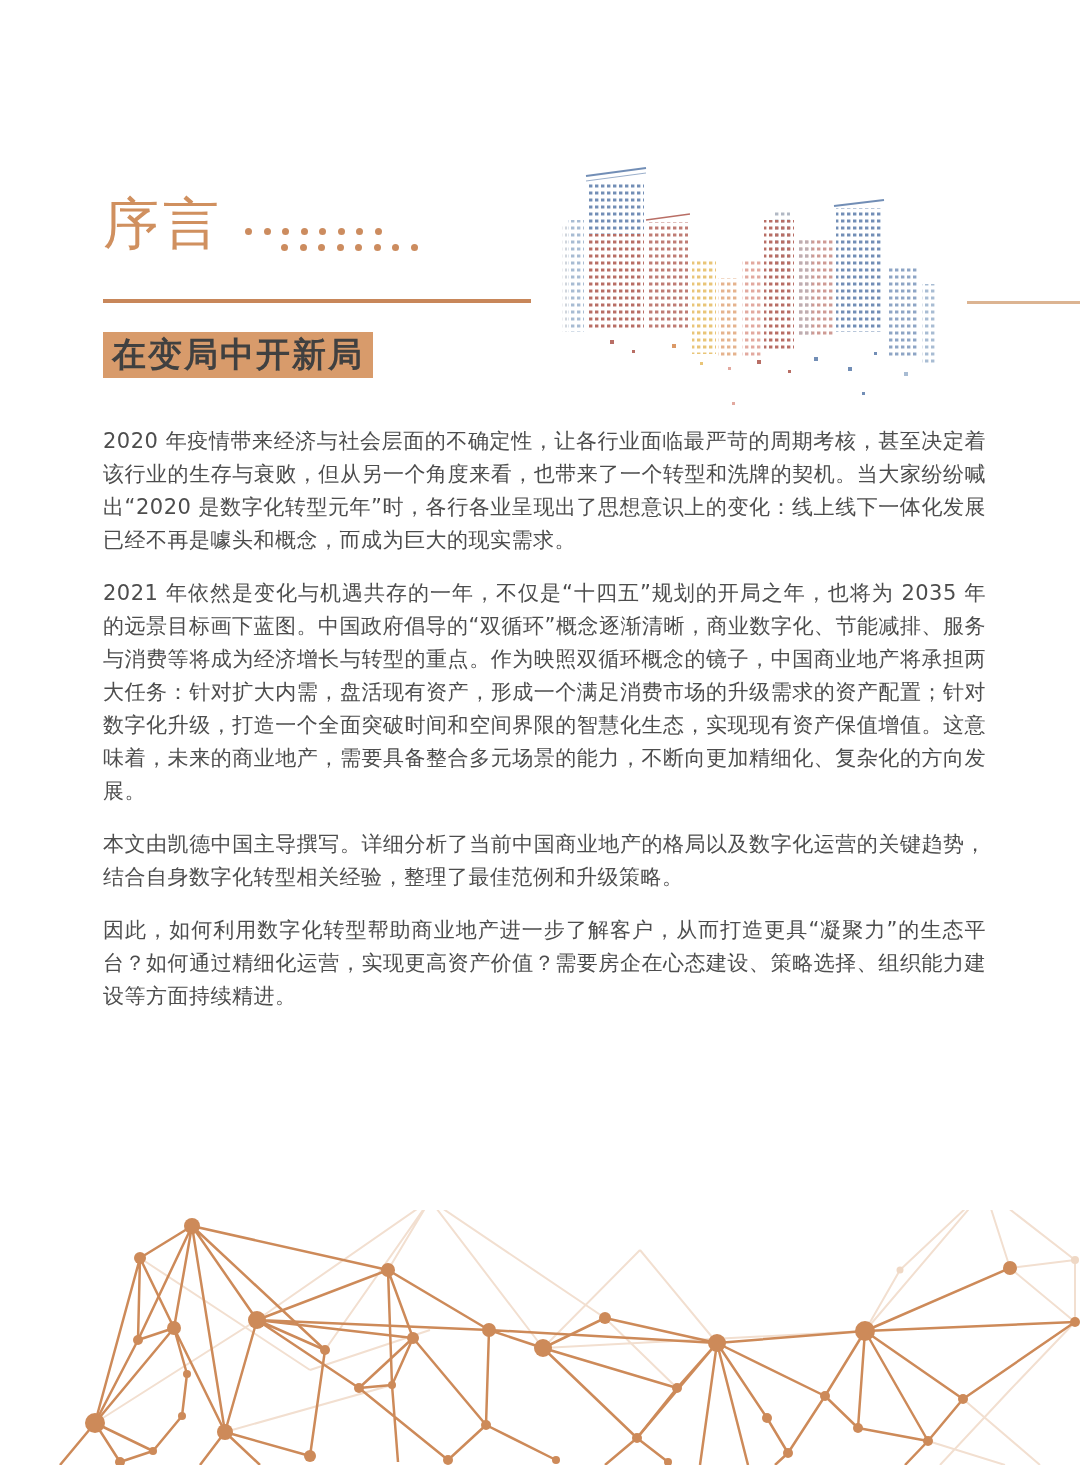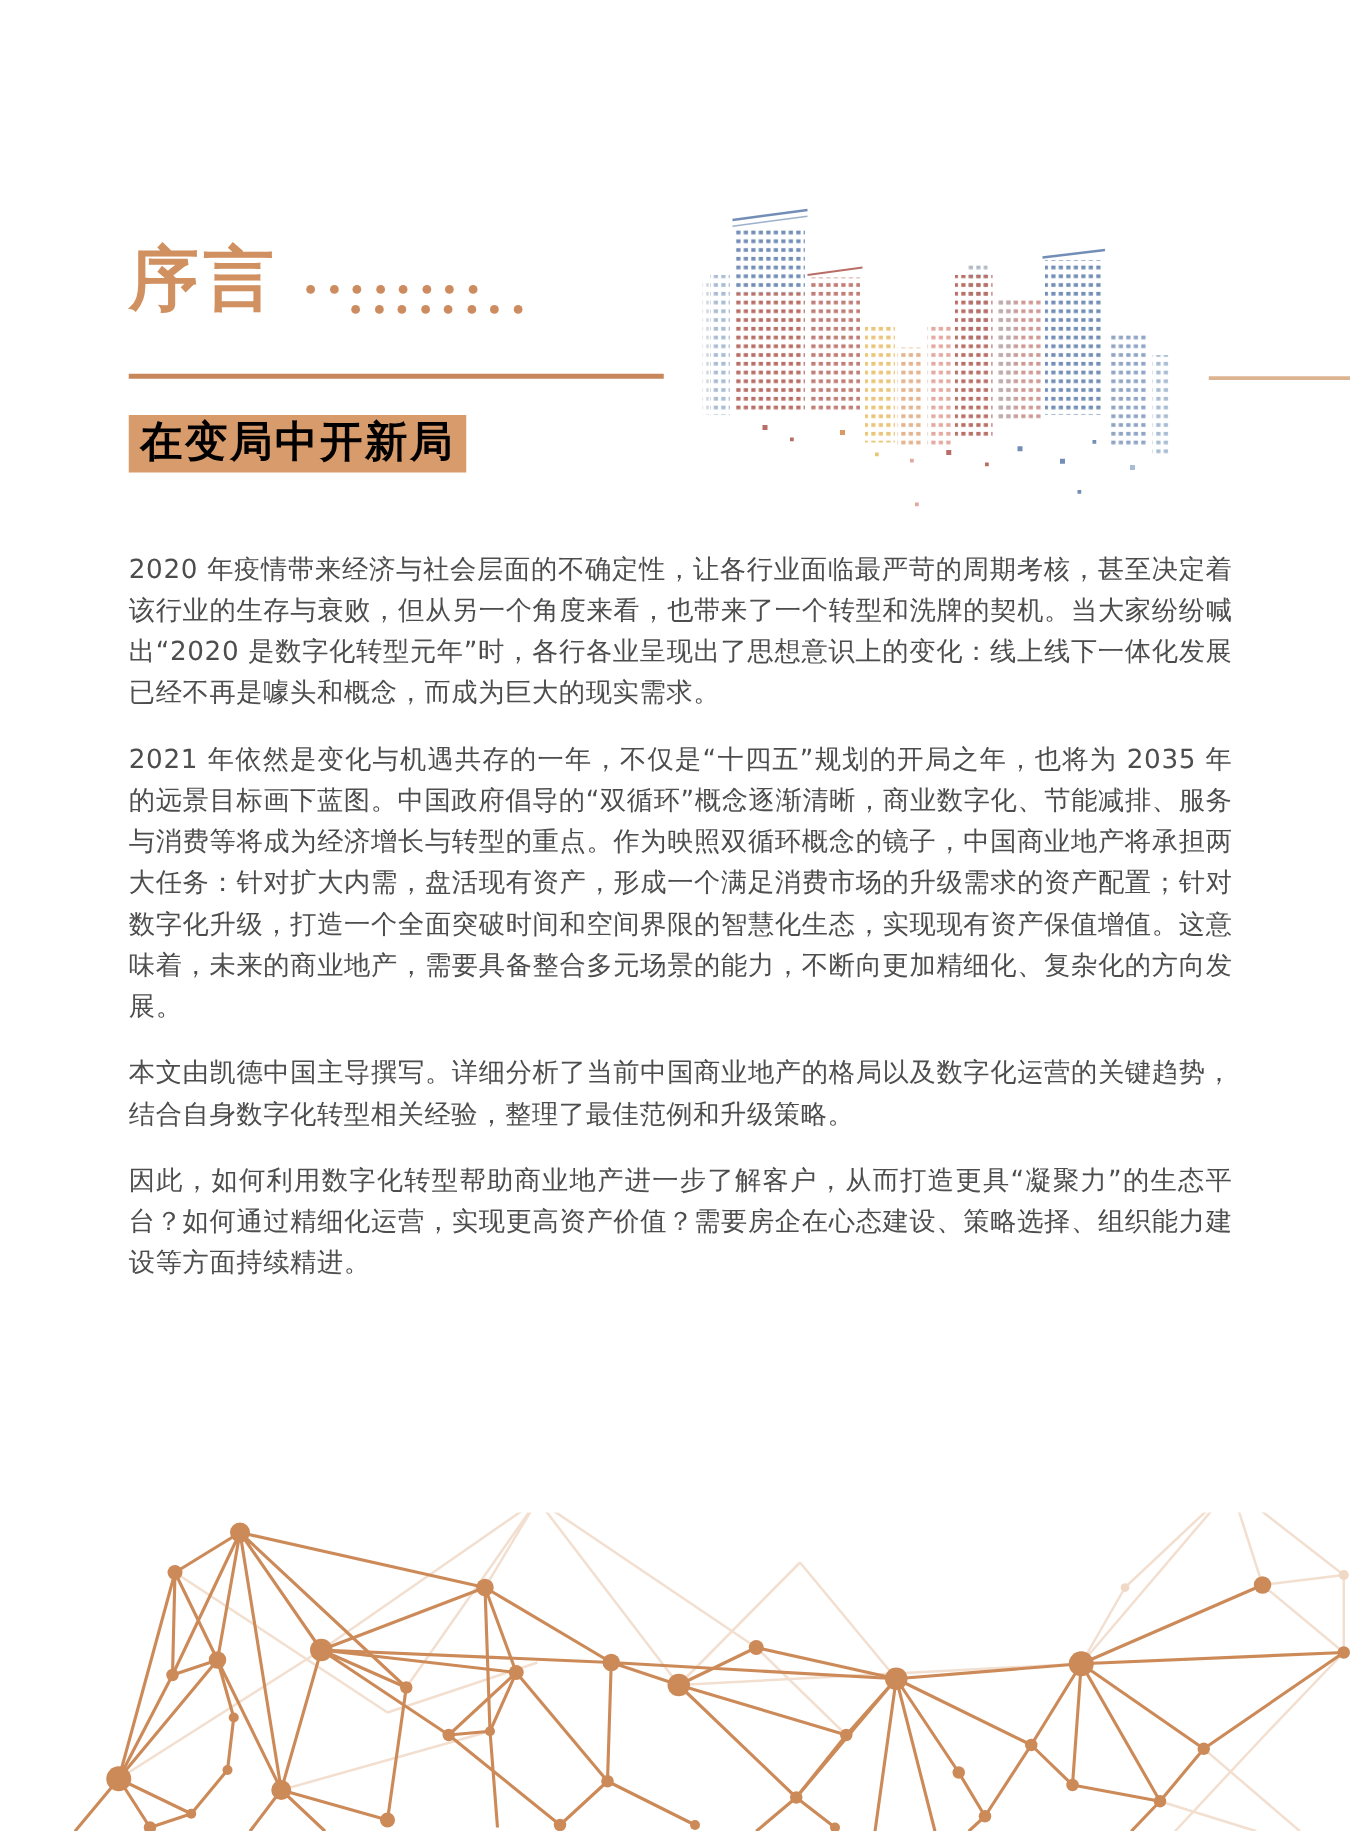--- a/index.html
+++ b/index.html
@@ -8,46 +8,46 @@
     background: #ffffff;
     position: relative;
     overflow: hidden;
     font-family: "DejaVu Sans", "Liberation Sans", sans-serif;
   }
   .page { position: absolute; inset: 0; }
 
   
   .title {
     position: absolute; left: 103px; top: 196px;
-    font-size: 56px; font-weight: 700; letter-spacing: 4px;
+    font-size: 56px; font-weight: 400; letter-spacing: 4px;
     color: #D0905F; line-height: 1;
   }
   .dots-row { position: absolute; display: flex; gap: 11.5px; }
   .dots-row .dot { width: 7px; height: 7px; border-radius: 50%; background: #CC8C5F; }
   .dots-row.r1 { left: 245px; top: 228px; }
   .dots-row.r2 { left: 281px; top: 244px; }
 
   .divider {
     position: absolute; left: 103px; top: 299px;
     width: 428px; height: 4px; background: #C8875A;
   }
   .right-rule {
     position: absolute; right: 0; top: 301px;
     width: 113px; height: 3px; background: #DCB492;
   }
   .banner {
     position: absolute; left: 103px; top: 332px;
-    background: #D89B6B; color: #000000;
+    background: #D89B6B; color: #404040;
     font-size: 34px; font-weight: 700; letter-spacing: 2px;
     padding: 5px 9px 7px 9px; line-height: 1;
   }
 
   
   .content {
-    position: absolute; left: 103px; top: 439px; width: 883px;
+    position: absolute; left: 103px; top: 425px; width: 883px;
     color: #4D4D4D;
   }
   .content p {
     margin: 0 0 20px 0;
     font-size: 21px; line-height: 33px;
     text-align: justify; text-justify: inter-ideograph;
     letter-spacing: 0.5px;
   }
 
   

